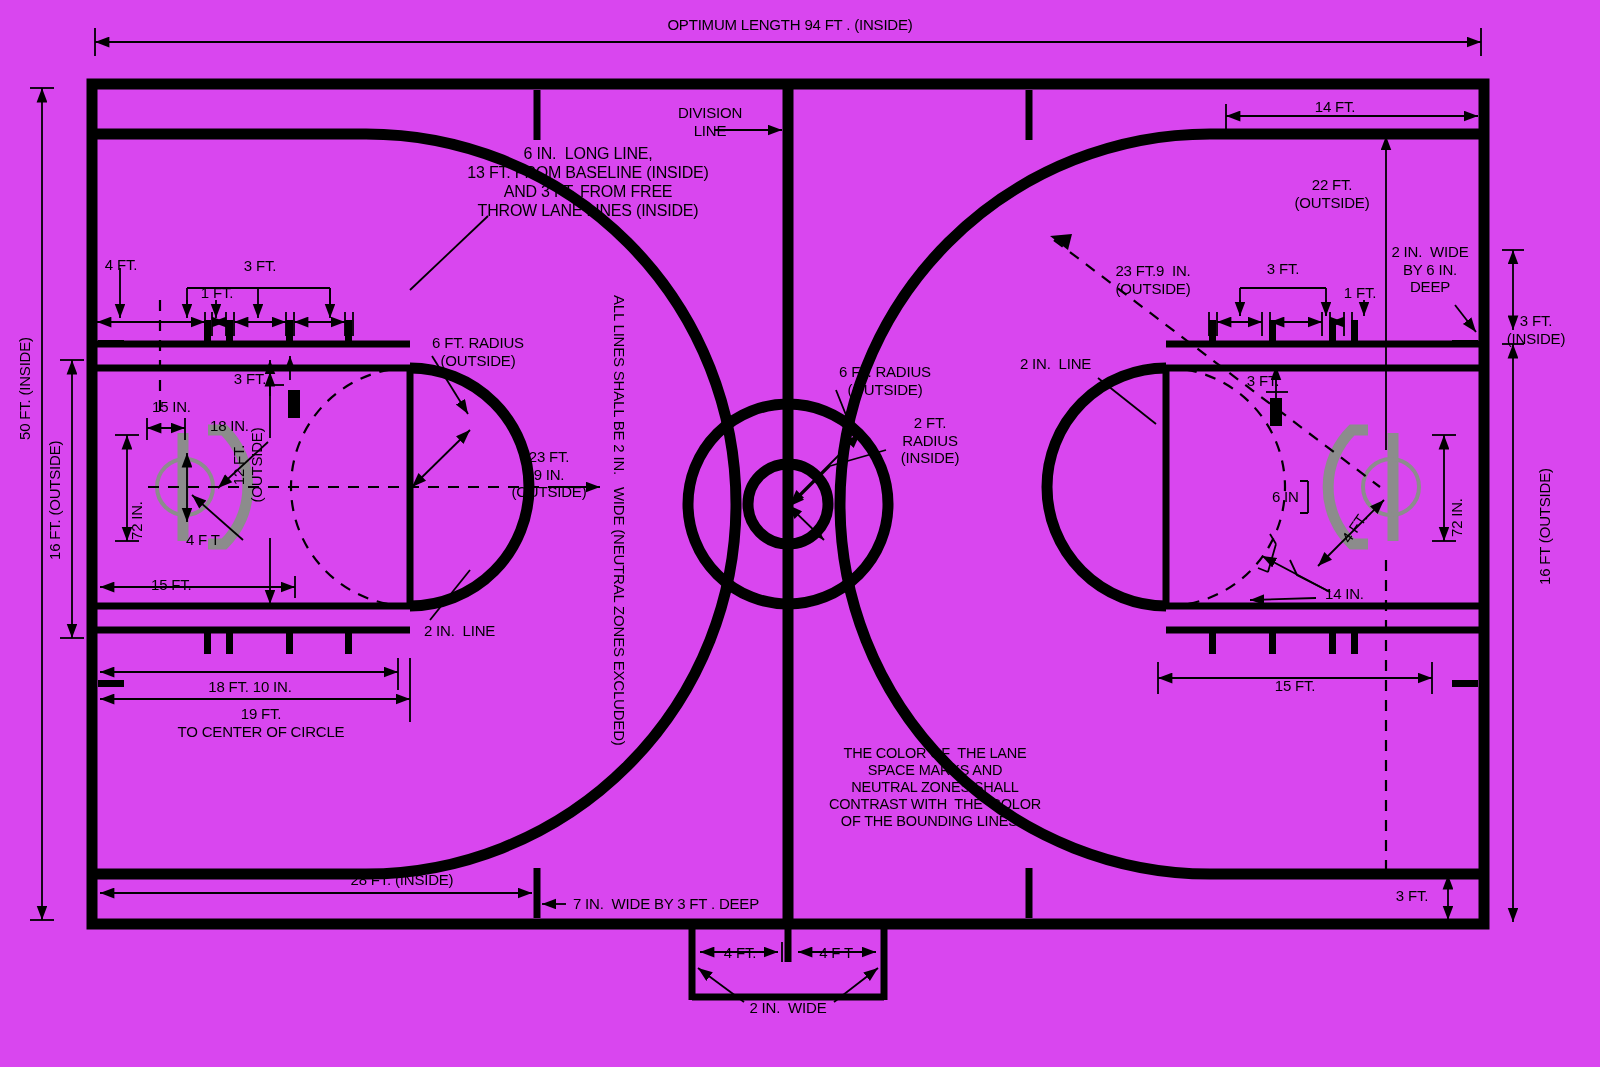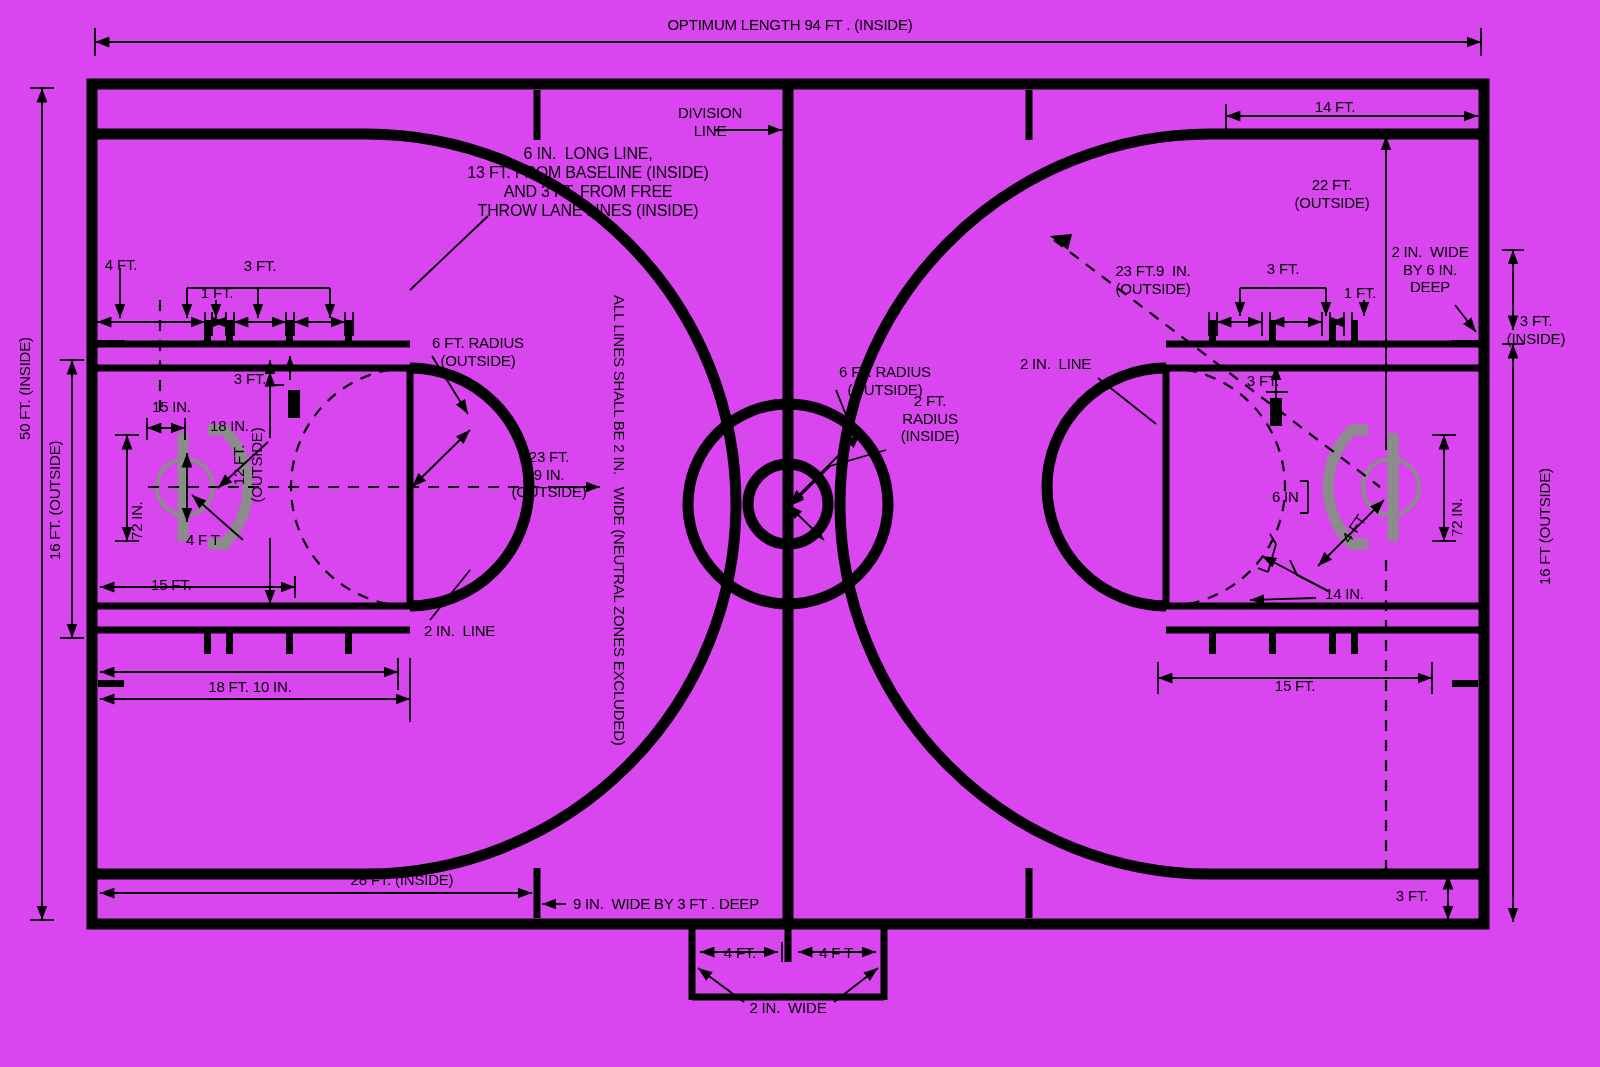--- a/index.html
+++ b/index.html
@@ -416,28 +416,35 @@
 <div class="lbl" style="left:128px;top:540px;transform:rotate(-90deg);transform-origin:0 0;">72 IN.</div>
 <div class="lbl" style="left:186px;top:531px;">4 F T</div>
 <div class="lbl ctr" style="left:230px;top:520px;width:110px;transform:rotate(-90deg);transform-origin:0 0;">12 FT.
 (OUTSIDE)</div>
 <div class="lbl" style="left:151px;top:576px;">15 FT.</div>
 <div class="lbl ctr" style="left:500px;top:448px;width:98px;">23 FT.
 9 IN.
 (OUTSIDE)</div>
 <div class="lbl" style="left:424px;top:622px;">2 IN.  LINE</div>
 <div class="lbl ctr" style="left:165px;top:678px;width:170px;">18 FT. 10 IN.</div>
+<div class="lbl ctr" style="left:146px;top:705px;width:230px;">19 FT.
+TO CENTER OF CIRCLE</div>
 <div class="lbl ctr" style="left:312px;top:871px;width:180px;">28 FT. (INSIDE)</div>
-<div class="lbl" style="left:573px;top:895px;">9 IN.  WIDE BY 3 FT . DEEP</div>
+<div class="lbl" style="left:573px;top:895px;">7 IN.  WIDE BY 3 FT . DEEP</div>
 
 <div class="lbl ctr" style="left:825px;top:363px;width:120px;">6 FT. RADIUS
 (OUTSIDE)</div>
-<div class="lbl ctr" style="left:888px;top:392px;width:84px;text-align:center;">2 FT.
+<div class="lbl ctr" style="left:888px;top:414px;width:84px;text-align:center;">2 FT.
 RADIUS
 (INSIDE)</div>
+<div class="lbl ctr" style="left:810px;top:745px;width:250px;font-size:14.5px;">THE COLOR OF  THE LANE
+SPACE MARKS AND
+NEUTRAL ZONES SHALL
+CONTRAST WITH  THE  COLOR
+OF THE BOUNDING LINES  .</div>
 
 <div class="lbl ctr" style="left:1300px;top:98px;width:70px;">14 FT.</div>
 <div class="lbl ctr" style="left:1282px;top:176px;width:100px;">22 FT.
 (OUTSIDE)</div>
 <div class="lbl ctr" style="left:1380px;top:243px;width:100px;">2 IN.  WIDE
 BY 6 IN.
 DEEP</div>
 <div class="lbl ctr" style="left:1088px;top:262px;width:130px;">23 FT.9  IN.
 (OUTSIDE)</div>
 <div class="lbl ctr" style="left:1248px;top:260px;width:70px;">3 FT.</div>

